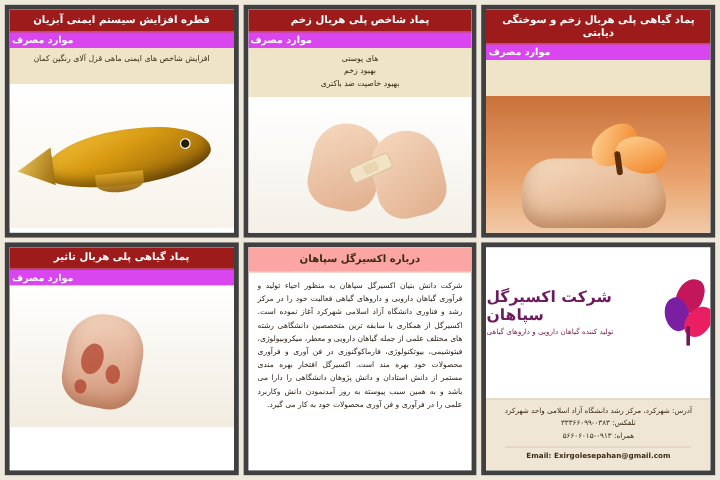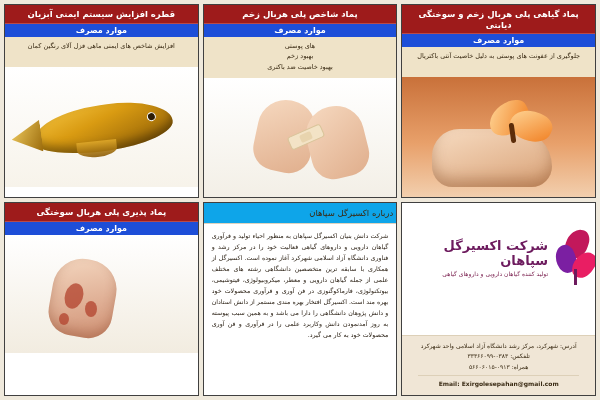--- a/index.html
+++ b/index.html
@@ -11,41 +11,41 @@
     overflow:hidden;
   }
   .page{position:relative;width:600px;height:400px;box-sizing:border-box;padding:4px;}
   .grid-top{display:flex;gap:4px;height:194px;}
   .grid-bottom{display:flex;gap:4px;height:194px;margin-top:4px;}
   .card{
     background:#ffffff;
     position:relative;
     overflow:hidden;
     box-sizing:border-box;
-    border:1px solid #404040;
+    border:4px solid #404040;
   }
   .col-left{width:196px;}
   .col-mid{width:196px;}
   .col-right{width:196px;}
 
   .card-title{
     background:#9e1b1b;
     color:#ffffff;
     font-size:8.5px;
     font-weight:bold;
     text-align:center;
     padding:4px 3px 3px 3px;
     line-height:1.25;
   }
   .subtitle{
-    background:#1d4ed8;
+    background:#d946ef;
     color:#ffffff;
     font-size:8px;
     font-weight:bold;
-    text-align:center;
+    text-align:left;
     padding:2px;
     border-top:1px solid #b84a4a;
   }
   .bullets{
     background:#efe3c8;
     color:#3a2b14;
     font-size:6.5px;
     line-height:1.5;
     padding:4px 13px;
     text-align:center;
@@ -124,62 +124,61 @@
     box-shadow:inset 0 -6px 12px rgba(120,50,20,.3);
   }
   .burn-spot{position:absolute;background:#b1422c;border-radius:50%;opacity:.75;}
   .bs1{left:60px;top:48px;width:18px;height:26px;transform:rotate(18deg);}
   .bs2{left:80px;top:66px;width:12px;height:16px;}
   .bs3{left:54px;top:78px;width:10px;height:12px;}
 
   
   .about-card{width:196px;background:#ffffff;}
   .about-head{
-    background:#0ea5e9;color:#3a2b14;font-size:8.5px;font-weight:normal;
-    text-align:right;padding:5px 3px;border-bottom:1px solid #ddd3bf;
+    background:#fca5a5;color:#3a2b14;font-size:8.5px;font-weight:bold;
+    text-align:center;padding:5px 3px;border-bottom:1px solid #ddd3bf;
   }
   .about-body{
     font-size:6.3px;line-height:1.75;color:#2e2418;padding:6px 8px;
     text-align:justify;
   }
 
   
   .company{
     width:196px;background:#ffffff;position:relative;
     display:flex;flex-direction:column;justify-content:space-between;
   }
   .logo-wrap{display:flex;align-items:center;justify-content:center;gap:6px;padding-top:26px;}
   .logo-mark{width:44px;height:56px;position:relative;}
   .petal{position:absolute;border-radius:60% 40% 55% 45%;}
   .p1{left:12px;top:0;width:22px;height:30px;background:#c2185b;transform:rotate(18deg);}
   .p2{left:2px;top:16px;width:20px;height:28px;background:#7b1fa2;transform:rotate(-22deg);}
   .p3{left:20px;top:22px;width:20px;height:28px;background:#e91e63;transform:rotate(32deg);}
   .stem{position:absolute;left:20px;top:40px;width:3px;height:16px;background:#6d1b5e;}
-  .logo-text{text-align:right;}
+  .logo-text{text-align:left;}
   .logo-name{font-size:13px;font-weight:bold;color:#6d1b5e;letter-spacing:.5px;}
   .logo-sub{font-size:6px;color:#7a1f4e;margin-top:2px;}
   .contact{
     background:#f0e6d6;border-top:1px solid #ddd0b8;
     font-size:6px;line-height:1.7;color:#3a2b14;text-align:center;padding:5px 6px 6px;
   }
   .contact .email{direction:ltr;font-weight:bold;}
   .hr-thin{height:1px;background:#ddd0b8;margin:3px 10px;}
 </style>
 </head>
 <body>
 
 <div class="page">
 
   <div class="grid-top">
 
     <div class="card col-right">
       <div class="card-title">پماد گیاهی پلی هربال زخم و سوختگی دیابتی</div>
       <div class="subtitle">موارد مصرف</div>
       <div class="bullets">
-        <div>جلوگیری از عفونت های پوستی به دلیل خاصیت آنتی باکتریال</div>
       </div>
       <div class="art butterfly-art">
         <div class="bf-hand"></div>
         <div class="bf-wing bf-w1"></div>
         <div class="bf-wing bf-w2"></div>
         <div class="bf-body"></div>
       </div>
     </div>
 
     <div class="card col-mid">
@@ -239,21 +238,21 @@
         </div>
       </div>
     </div>
 
     <div class="card about-card">
       <div class="about-head">درباره اکسیرگل سپاهان</div>
       <div class="about-body">شرکت دانش بنیان اکسیرگل سپاهان به منظور احیاء تولید و فرآوری گیاهان دارویی و داروهای گیاهی فعالیت خود را در مرکز رشد و فناوری دانشگاه آزاد اسلامی شهرکرد آغاز نموده است. اکسیرگل از همکاری با سابقه ترین متخصصین دانشگاهی رشته های مختلف علمی از جمله گیاهان دارویی و معطر، میکروبیولوژی، فیتوشیمی، بیوتکنولوژی، فارماکوگنوزی در فن آوری و فرآوری محصولات خود بهره مند است. اکسیرگل افتخار بهره مندی مستمر از دانش استادان و دانش پژوهان دانشگاهی را دارا می باشد و به همین سبب پیوسته به روز آمدنمودن دانش وکاربرد علمی را در فرآوری و فن آوری محصولات خود به کار می گیرد.</div>
     </div>
 
     <div class="card col-left">
-      <div class="card-title">پماد پذیری پلی هربال سوختگی</div>
+      <div class="card-title">پماد گیاهی پلی هربال تاثیر</div>
       <div class="subtitle">موارد مصرف</div>
       <div class="art burn-art">
         <div class="burn-hand"></div>
         <div class="burn-spot bs1"></div>
         <div class="burn-spot bs2"></div>
         <div class="burn-spot bs3"></div>
       </div>
     </div>
 
   </div>

